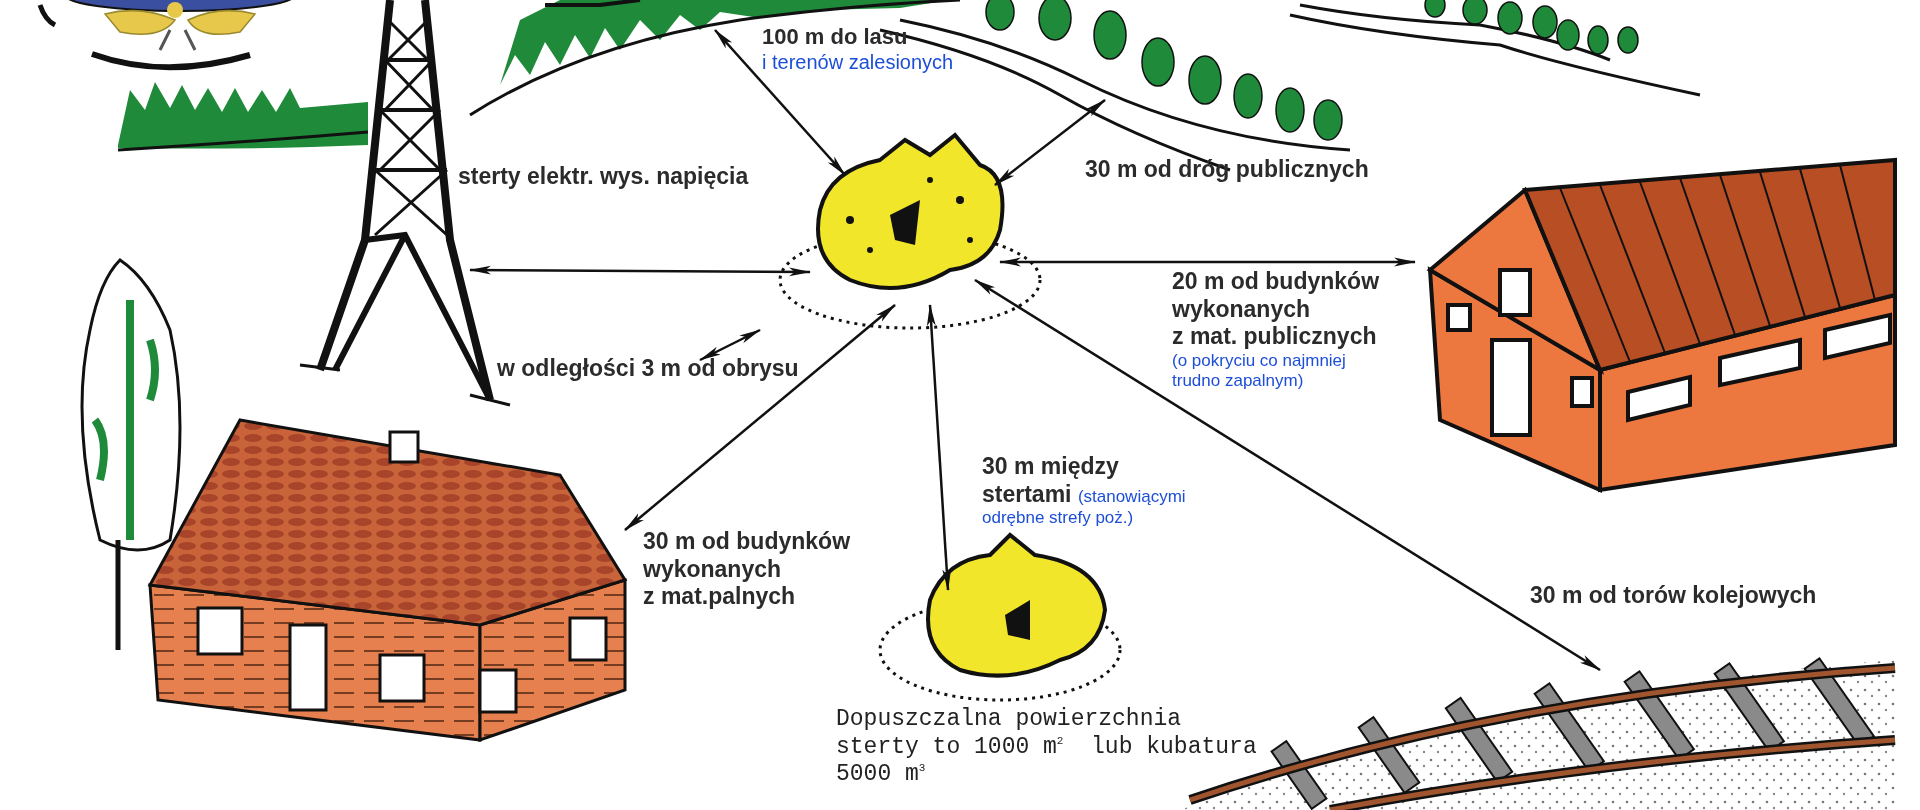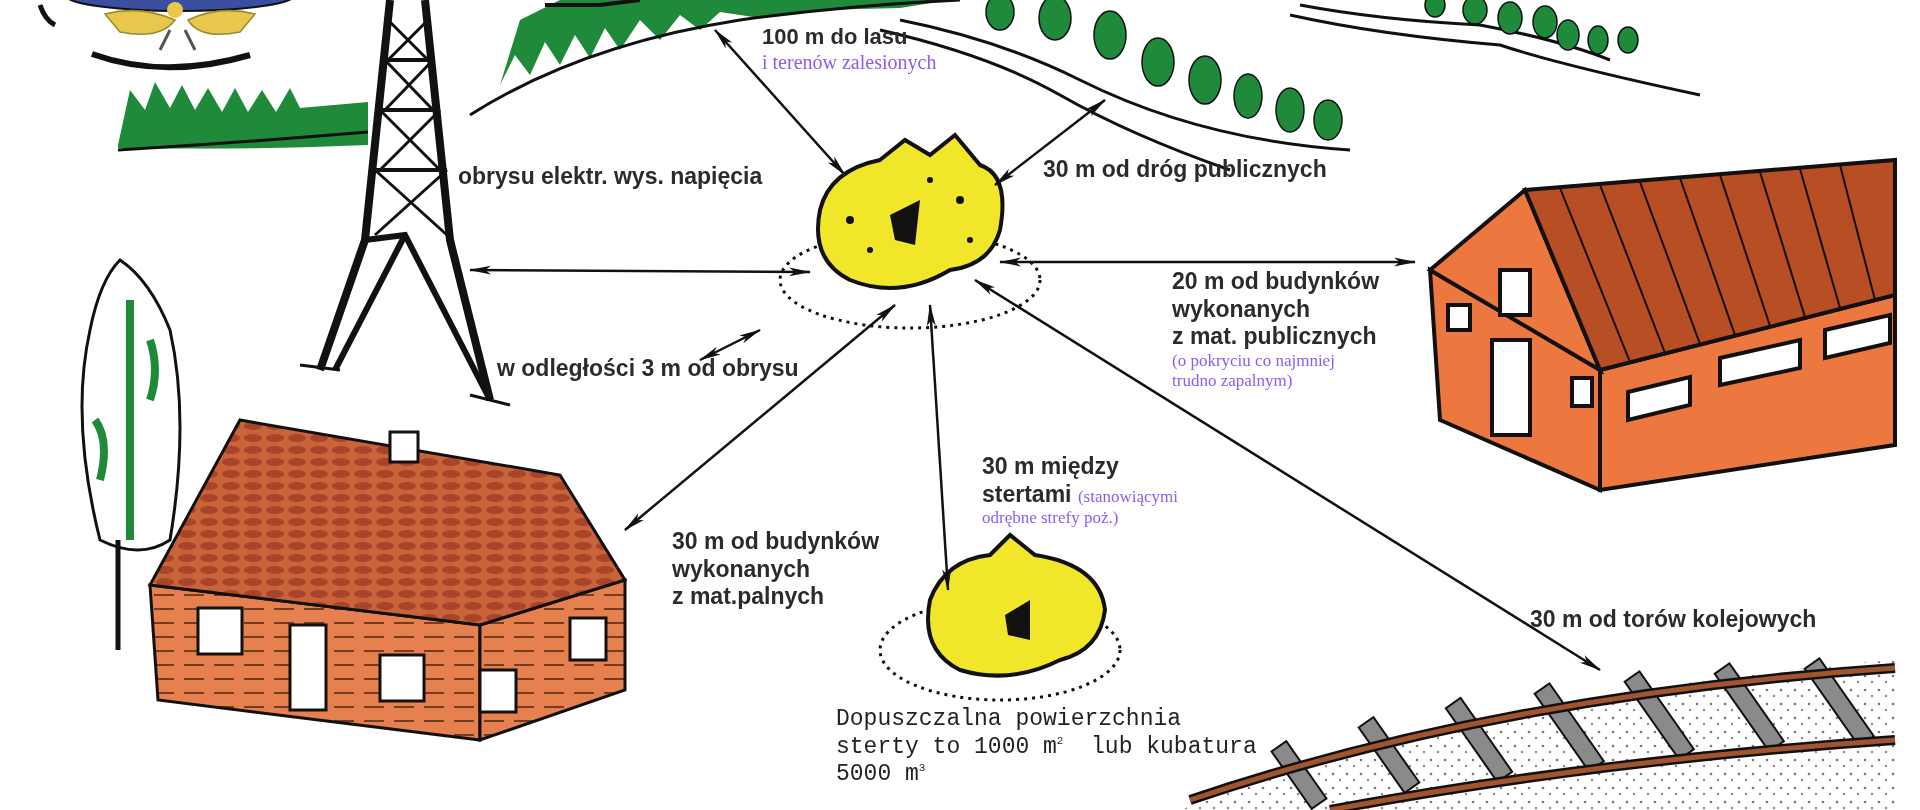--- a/index.html
+++ b/index.html
@@ -1,20 +1,20 @@
 <!DOCTYPE html>
 <html><head>
 <meta charset="utf-8">
 <style>
   html, body { margin: 0; padding: 0; background: #ffffff; }
   body { width: 1920px; height: 810px; overflow: hidden; position: relative; font-family: "Liberation Sans", "DejaVu Sans", sans-serif; }
   #scene { position: absolute; left: 0; top: 0; width: 1911px; height: 810px; }
   .lbl { position: absolute; color: #2b2b2b; font-weight: bold; font-family: "Liberation Sans", "DejaVu Sans", sans-serif; line-height: 1.2; white-space: nowrap; }
   .lbl .l { display: block; }
-  .lbl .small { font-weight: normal; font-size: 17px; color: #8b5cf6; font-family: Liberation Serif, serif; }
+  .lbl .small { font-weight: normal; font-size: 17px; color: #1d4ed8; }
   .big { font-size: 23px; }
   sup { font-size: 11px; }
 </style>
 </head>
 <body>
 
 <div id="scene">
   <svg width="1920" height="810" viewBox="0 0 1920 810" xmlns="http://www.w3.org/2000/svg">
     <defs>
       <marker id="ah" viewBox="0 0 20 10" refX="19" refY="5" markerWidth="22" markerHeight="11" orient="auto-start-reverse" markerUnits="userSpaceOnUse">
@@ -180,24 +180,24 @@
     </g>
   </svg>
 
   
   <div class="lbl big" style="left:762px; top:24px; font-size:22px;">
     <span class="l">100 m do lasu</span>
     <span class="l small" style="font-size:20px;">i terenów zalesionych</span>
   </div>
 
   <div class="lbl big" style="left:458px; top:163px;">
-    <span class="l">obrysu elektr. wys. napięcia</span>
-  </div>
-
-  <div class="lbl big" style="left:1043px; top:156px;">
+    <span class="l">sterty elektr. wys. napięcia</span>
+  </div>
+
+  <div class="lbl big" style="left:1085px; top:156px;">
     <span class="l">30 m od dróg publicznych</span>
   </div>
 
   <div class="lbl big" style="left:1172px; top:268px;">
     <span class="l">20 m od budynków</span>
     <span class="l">wykonanych</span>
     <span class="l">z mat. publicznych</span>
     <span class="l small">(o pokryciu co najmniej</span>
     <span class="l small">trudno zapalnym)</span>
   </div>
@@ -205,27 +205,27 @@
   <div class="lbl big" style="left:497px; top:355px;">
     <span class="l">w odległości 3 m od obrysu</span>
   </div>
 
   <div class="lbl big" style="left:982px; top:425px;margin-top:28px;">
     <span class="l">30 m między</span>
     <span class="l"><span>stertami</span> <span class="small">(stanowiącymi</span></span>
     <span class="l small">odrębne strefy poż.)</span>
   </div>
 
-  <div class="lbl big" style="left:643px; top:528px;margin-left:29px;">
+  <div class="lbl big" style="left:643px; top:528px;">
     <span class="l">30 m od budynków</span>
     <span class="l">wykonanych</span>
     <span class="l">z mat.palnych</span>
   </div>
 
-  <div class="lbl big" style="left:1530px; top:606px;text-align:right;">
+  <div class="lbl big" style="left:1530px; top:582px;text-align:right;">
     <span class="l">30 m od torów kolejowych</span>
   </div>
 
   <div class="lbl big" style="left:836px; top:706px; font-weight:normal; color:#222; font-size:23px;font-family:Liberation Mono, monospace;">
     <span class="l">Dopuszczalna powierzchnia</span>
     <span class="l"><span>sterty to 1000 m</span><sup>2</sup><span style="white-space:pre;margin-top:29px;">  lub kubatura</span></span>
     <span class="l"><span>5000 m</span><sup>3</sup></span>
   </div>
 </div>
 

